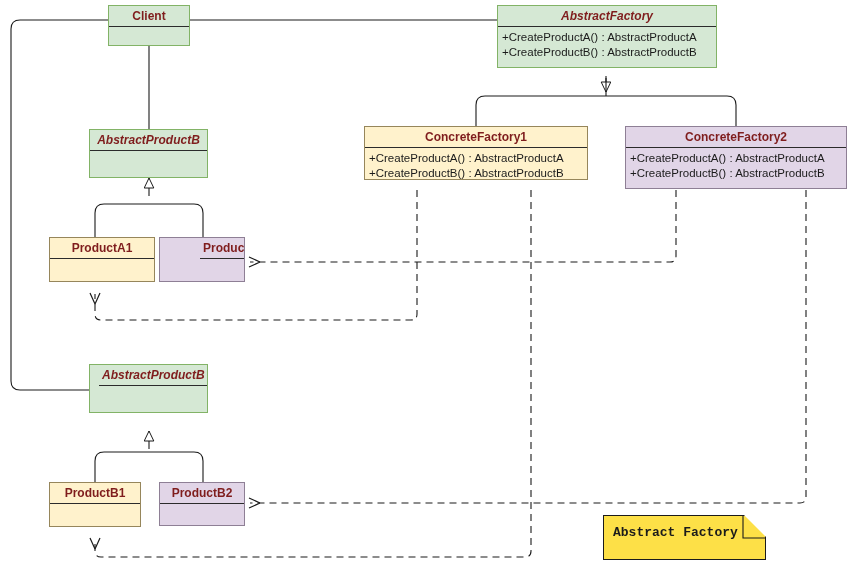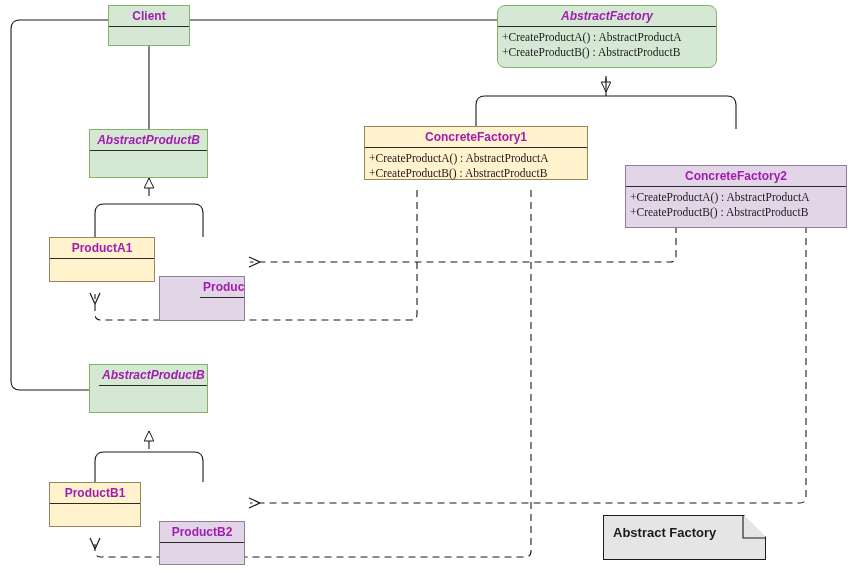--- a/index.html
+++ b/index.html
@@ -31,21 +31,21 @@
     box-sizing: border-box;
     border: 1px solid #808080;
     background: #d5e8d4;
     z-index: 5;
   }
   .uml-class .name-cmp {
     box-sizing: border-box;
     text-align: center;
     font-size: 12px;
     line-height: 12px;
-    color: #a21caf;
+    color: #7f1d1d;
     padding: 4px 3px 4px 3px;
     border-bottom: 1px solid #2b2b2b;
     white-space: nowrap;
     overflow: hidden;
   }
   .uml-class.abstract .name-cmp {
     font-style: italic;
     font-weight: bold;
   }
   .uml-class.concrete .name-cmp {
@@ -60,33 +60,33 @@
     white-space: nowrap;
     overflow: hidden;
   }
   .uml-class .members-cmp.empty {
     padding: 0;
     height: 26px;
   }
   .member-line {
     display: block;
     white-space: nowrap;
-    font-family: Liberation Serif, serif;
   }
   
   .fill-green  { background: #d5e8d4; border-color: #82b366; }
   .fill-yellow { background: #fff2cc; border-color: #96865b; }
-  .fill-purple { background: #e1d5e7; border-color: #8e7f95; margin-top: 39px; }
+  .fill-purple { background: #e1d5e7; border-color: #8e7f95; }
 
   .uml-note {
     position: absolute;
     box-sizing: border-box;
-    background: #e5e5e5;
+    background: #fde047;
     border: 1px solid #1b1b1b;
     z-index: 6;
+    font-family: Liberation Mono, monospace;
   }
   .uml-note .note-fold {
     position: absolute;
     right: -1px;
     top: -1px;
     width: 0;
     height: 0;
     border-left: 22px solid transparent;
     border-top: 22px solid #ffffff;
   }
@@ -149,21 +149,21 @@
 
       <path stroke-dasharray="7 5" d="M 531 190 L 531 551 Q 531 557 525 557 L 101 557 Q 95 557 95 551 L 95 539" marker-end="url(#openArrow)"></path>
     </g>
   </svg>
 
   <div class="uml-class fill-green concrete" style="left:108px; top:5px; width:82px; height:41px;">
     <div class="name-cmp">Client</div>
     <div class="members-cmp empty"></div>
   </div>
 
-  <div class="uml-class fill-green abstract" style="left:497px; top:5px; width:220px; height:63px;border-radius:8px;">
+  <div class="uml-class fill-green abstract" style="left:497px; top:5px; width:220px; height:63px;">
     <div class="name-cmp">AbstractFactory</div>
     <div class="members-cmp">
       <span class="member-line">+CreateProductA() : AbstractProductA</span>
       <span class="member-line">+CreateProductB() : AbstractProductB</span>
     </div>
   </div>
 
   <div class="uml-class fill-yellow concrete" style="left:364px; top:126px; width:224px; height:54px;">
     <div class="name-cmp">ConcreteFactory1</div>
     <div class="members-cmp">

